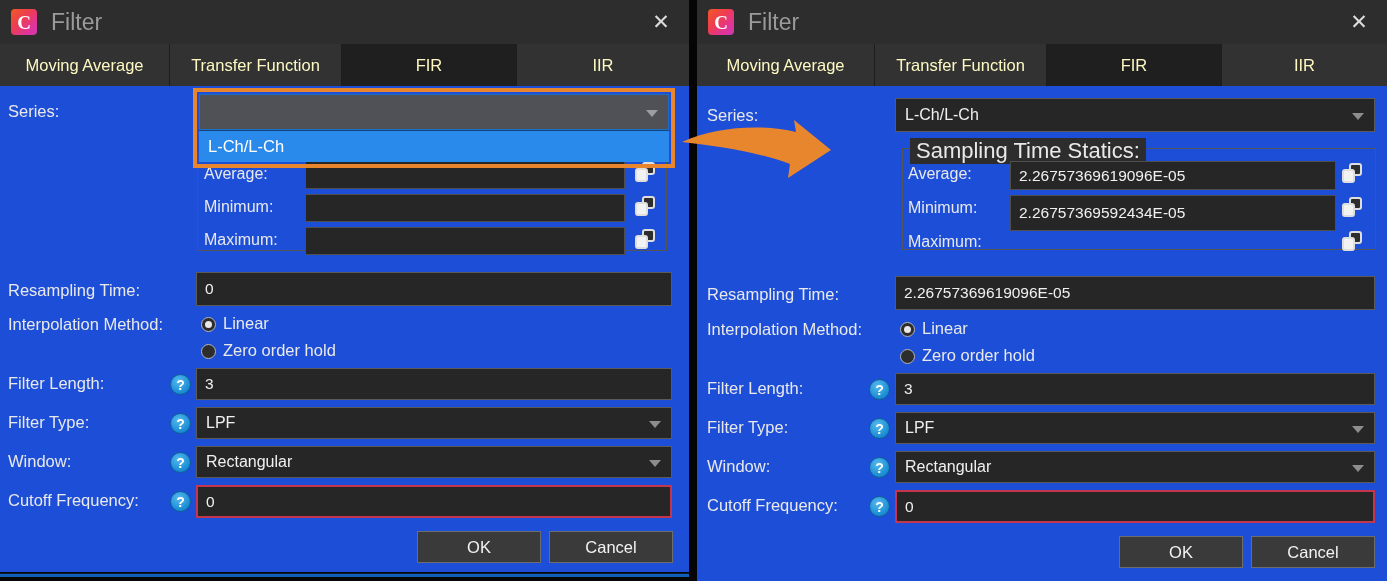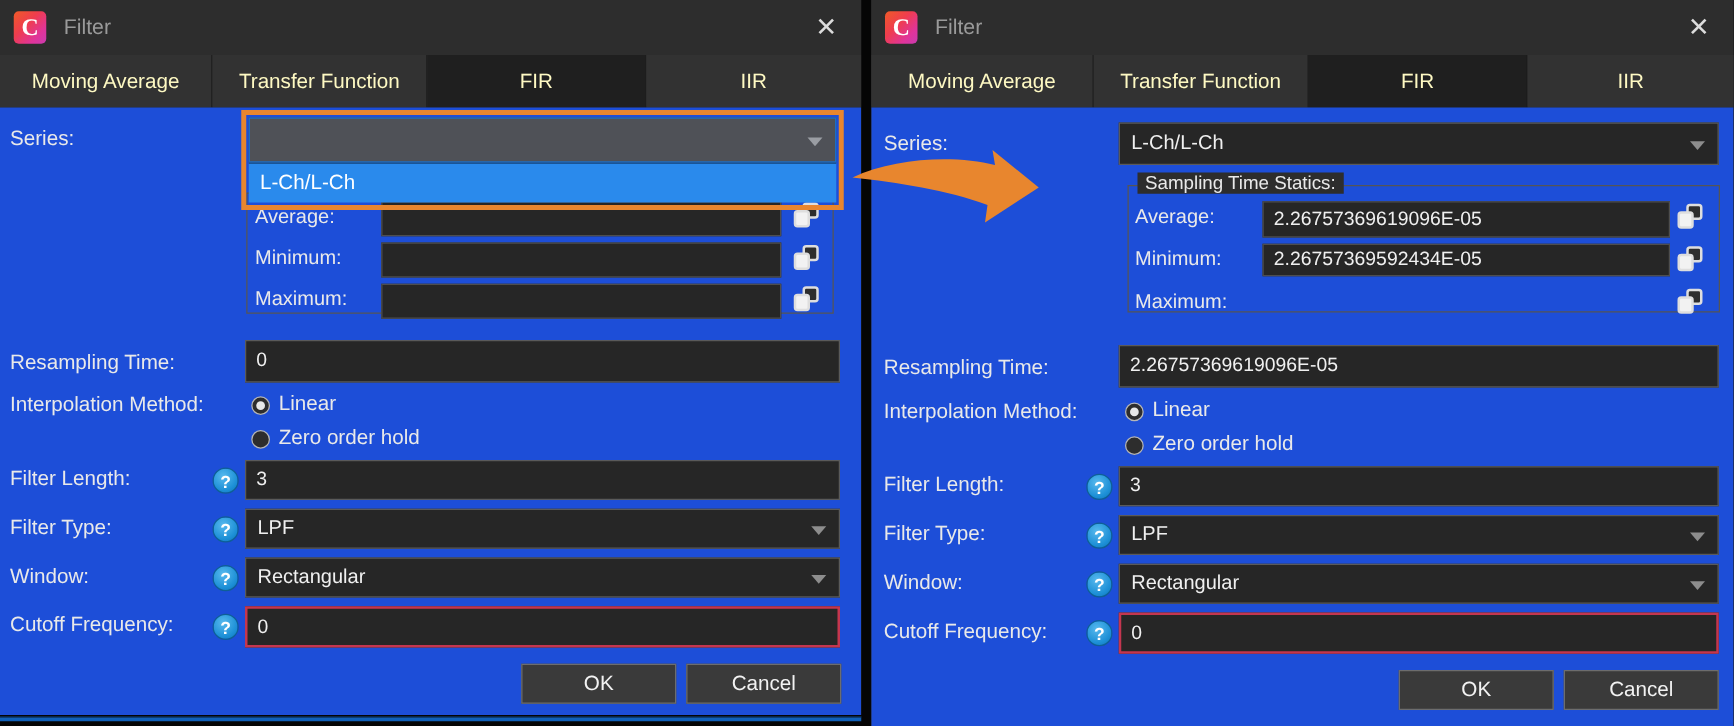--- a/index.html
+++ b/index.html
@@ -44,21 +44,21 @@
     width: 26px; height: 26px; margin-left: 11px;
     border-radius: 4px;
     background: linear-gradient(135deg, #f05a28 0%, #ef3d4e 40%, #e0349a 75%, #c93bb0 100%);
     display: flex; align-items: center; justify-content: center;
     font-size: 19px; font-weight: bold; color: #ffffff;
     font-family: "Liberation Serif", serif;
     line-height: 1;
   }
   .title-text {
     margin-left: 14px;
-    font-size: 17px;
+    font-size: 23px;
     color: #9a9a9a;
   }
   .close-btn {
     position: absolute; right: 0; top: 0;
     width: 56px; height: 44px;
     display: flex; align-items: center; justify-content: center;
     color: #dcdcdc; font-size: 21px;
   }
 
   
@@ -136,21 +136,21 @@
     border-top: 7px solid #8d8d8d;
   }
 
   
   .groupbox {
     position: absolute;
     border: 1px solid #555555;
   }
   .group-title {
     position: absolute;
-    font-size: 15px;
+    font-size: 22px;
     color: #e9e9e9;
     background: #2d2d2d;
     padding: 0 6px;
     white-space: nowrap;
   }
 
   
   .copy-icon {
     position: absolute;
     width: 20px; height: 20px;
@@ -357,21 +357,21 @@
       <div class="group-title" style="left:213px; top:52px;">Sampling Time Statics:</div>
 
       <div class="lbl" style="left:211px; top:79px; font-size:16px;">Average:</div>
       <div class="field flat" style="left:313px; top:75px; width:326px; height:29px;">2.26757369619096E-05</div>
       <div class="copy-icon" style="left:645px; top:77px;">
         <span class="sq back"></span>
           <span class="sq front"></span>
       </div>
 
       <div class="lbl" style="left:211px; top:113px; font-size:16px;">Minimum:</div>
-      <div class="field flat" style="left:313px; top:109px; width:326px; height:26px;">2.26757369592434E-05</div>
+      <div class="field flat" style="left:313px; top:109px; width:326px; height:36px;">2.26757369592434E-05</div>
       <div class="copy-icon" style="left:645px; top:111px;">
         <span class="sq back"></span>
           <span class="sq front"></span>
       </div>
 
       <div class="lbl" style="left:211px; top:147px; font-size:16px;">Maximum:</div>
       <div class="copy-icon" style="left:645px; top:145px;">
         <span class="sq back"></span>
           <span class="sq front"></span>
       </div>

